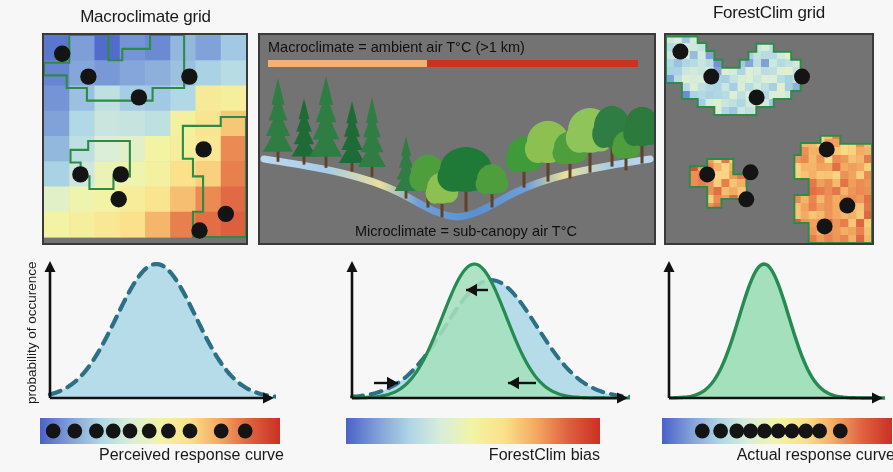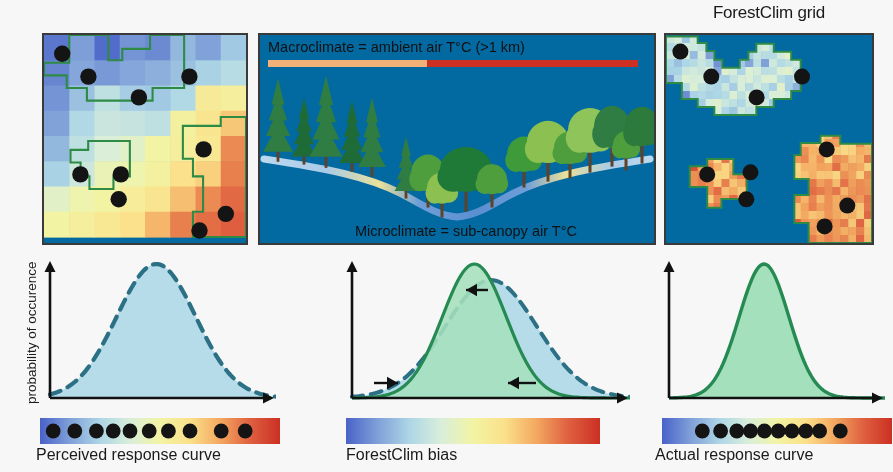--- a/index.html
+++ b/index.html
@@ -15,46 +15,47 @@
     position:absolute;
     font-size:17px;
     color:#1a1a1a;
     text-align:center;
     white-space:nowrap;
     letter-spacing:-0.2px;
   }
   .framed{
     position:absolute;
     border:2px solid #3a3a3a;
-    background:#0369a1;
+    background:#737373;
     box-sizing:border-box;
     overflow:hidden;
   }
   .cap{
     position:absolute;
     font-size:16px;
     color:#1a1a1a;
-    text-align:left;
+    text-align:right;
     white-space:nowrap;
   }
   .ylab{
     position:absolute;
     font-size:13.5px;
     color:#1a1a1a;
     white-space:nowrap;
     transform-origin:0 0;
     transform:rotate(-90deg);
   }
   svg{display:block;}
 </style>
 </head>
 <body>
 
 <div id="figure">
 
+  <div class="panel-title" style="left:43px;top:7px;width:205px;">Macroclimate grid</div>
 
   <div class="framed" style="left:42px;top:33px;width:206px;height:212px;">
     <svg id="macro-svg" width="202" height="208" viewBox="0 0 202 208">
         <rect x="0.00" y="0.00" width="25.85" height="25.85" fill="rgb(91,118,205)"></rect>
         <rect x="25.25" y="0.00" width="25.85" height="25.85" fill="rgb(125,158,215)"></rect>
         <rect x="50.50" y="0.00" width="25.85" height="25.85" fill="rgb(82,108,203)"></rect>
         <rect x="75.75" y="0.00" width="25.85" height="25.85" fill="rgb(116,148,213)"></rect>
         <rect x="101.00" y="0.00" width="25.85" height="25.85" fill="rgb(108,138,210)"></rect>
         <rect x="126.25" y="0.00" width="25.85" height="25.85" fill="rgb(147,184,222)"></rect>
         <rect x="151.50" y="0.00" width="25.85" height="25.85" fill="rgb(129,162,217)"></rect>

